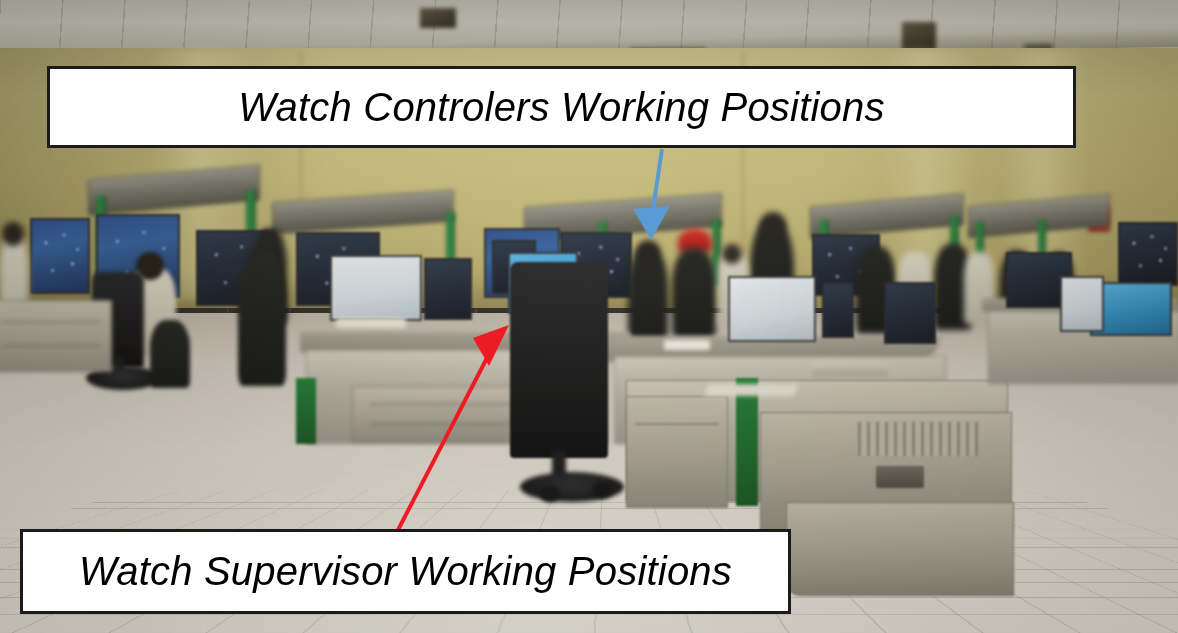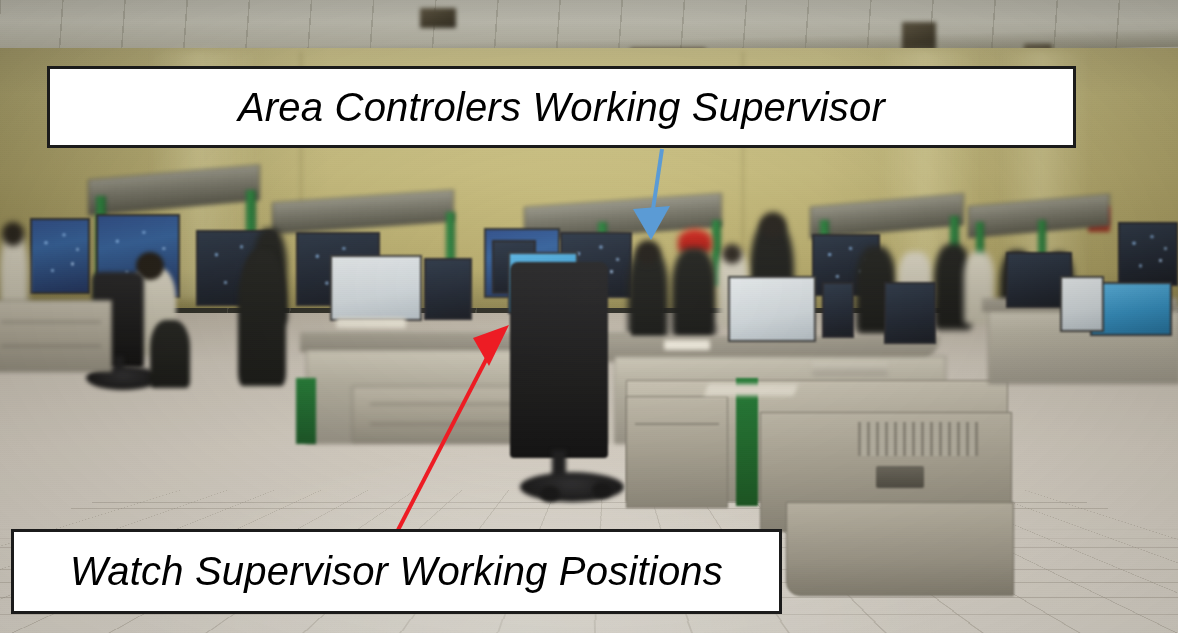--- a/index.html
+++ b/index.html
@@ -232,21 +232,21 @@
   .callout-text {
     font-family: "Liberation Sans", sans-serif;
     font-style: italic;
     font-weight: 400;
     color: #000000;
     white-space: nowrap;
     letter-spacing: 0.2px;
   }
   #callout-top { left: 47px; top: 66px; width: 1029px; height: 82px; }
   #callout-top .callout-text { font-size: 40px; }
-  #callout-bottom { left: 11px; top: 529px; width: 771px; height: 85px; }
+  #callout-bottom { left: 20px; top: 529px; width: 771px; height: 85px; }
   #callout-bottom .callout-text { font-size: 40px; }
 
   .arrow-layer {
     position: absolute; inset: 0;
     pointer-events: none;
   }
 </style>
 </head>
 <body>
 
@@ -426,20 +426,20 @@
       <polygon points="651,240 633,209 670,206" fill="#5B9BD5"></polygon>
     </g>
 
     <g>
       <line x1="398" y1="530" x2="488" y2="356" stroke="#ED1C24" stroke-width="4" stroke-linecap="butt"></line>
       <polygon points="509,325 473,338 489,366" fill="#ED1C24"></polygon>
     </g>
   </svg>
 
   <div id="callout-top" class="callout">
-    <span class="callout-text">Area Controlers Working Supervisor</span>
+    <span class="callout-text">Watch Controlers Working Positions</span>
   </div>
 
   <div id="callout-bottom" class="callout">
     <span class="callout-text">Watch Supervisor Working Positions</span>
   </div>
 
 </div>
 
 </body></html>

